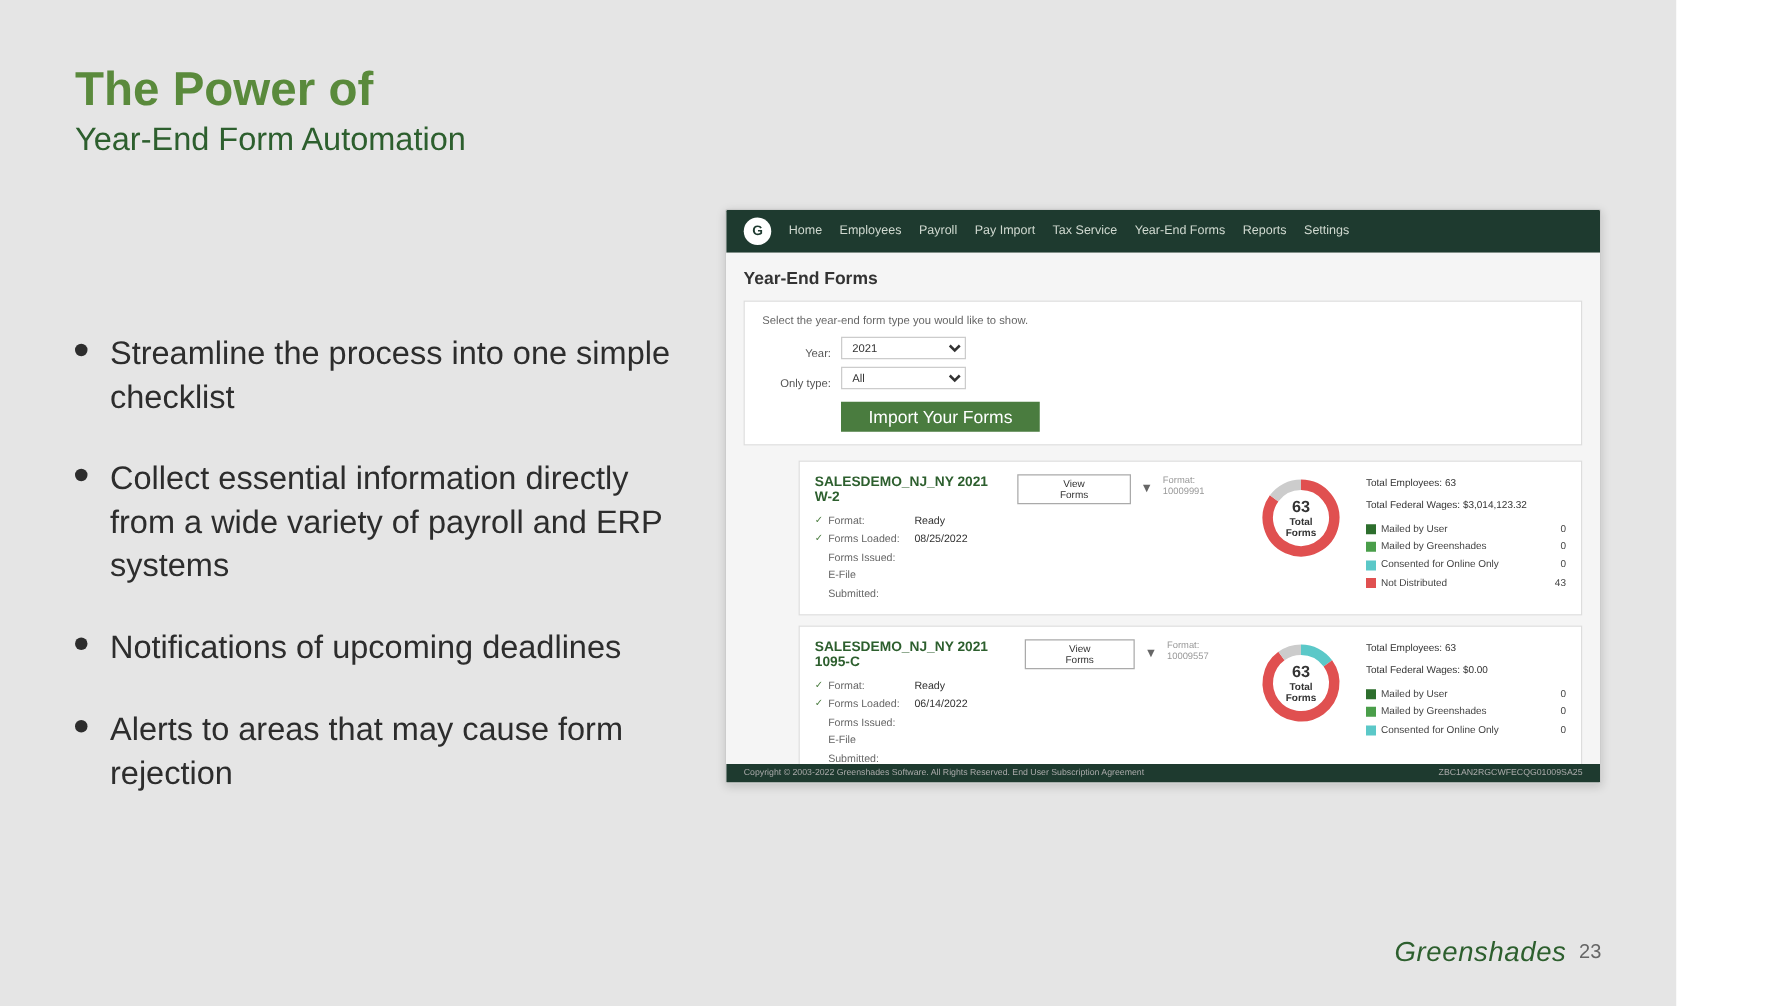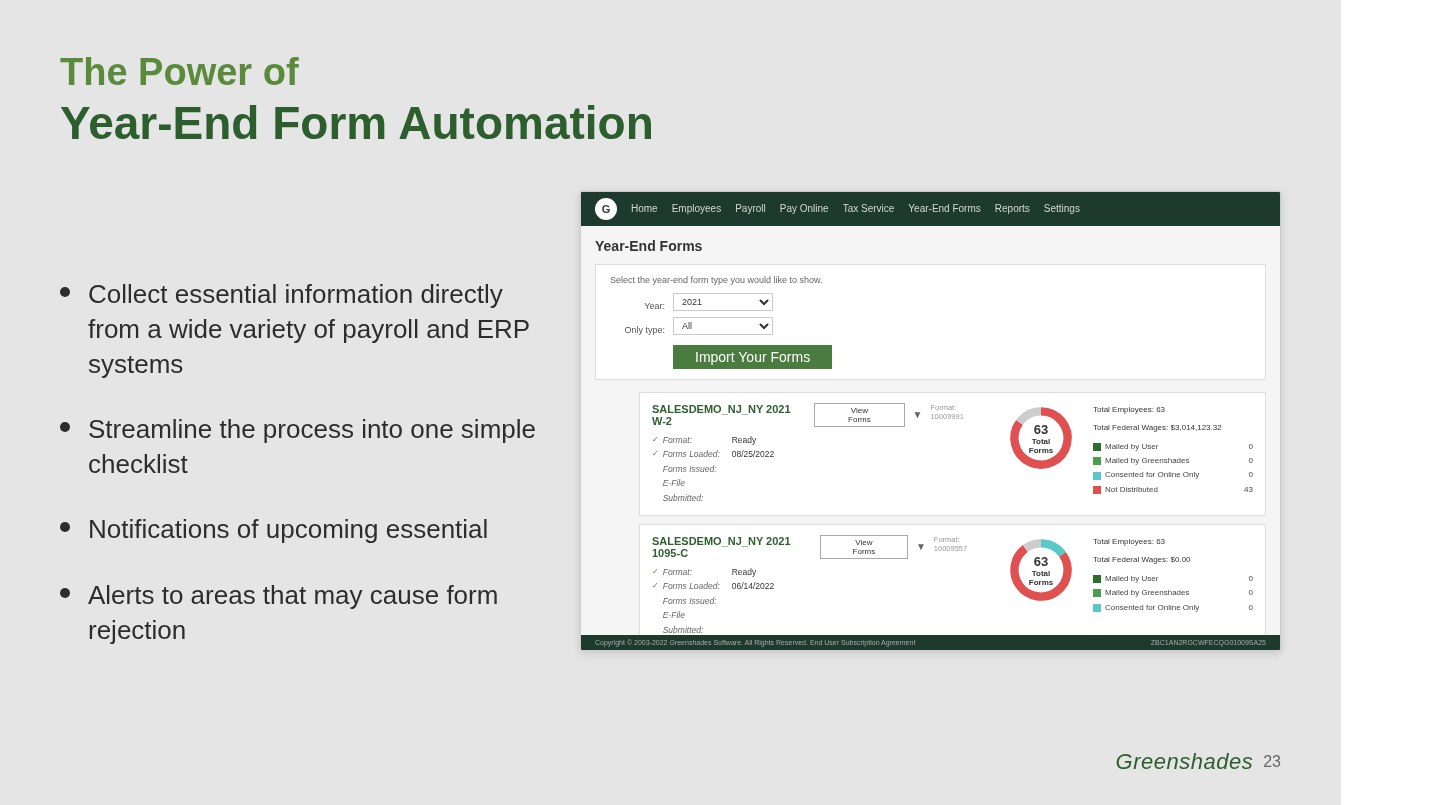--- a/index.html
+++ b/index.html
@@ -26,22 +26,22 @@
     .title-section {
       margin-bottom: 30px;
     }
     .title-line1 {
       font-size: 38px;
       font-weight: 700;
       color: #5a8a3c;
       line-height: 1.2;
     }
     .title-line2 {
-      font-size: 46px;
-      font-weight: 700;
+      font-size: 26px;
+      font-weight: 400;
       color: #2d5f2e;
       line-height: 1.2;
     }
 
     
     .main-content {
       display: flex;
       flex: 1;
       gap: 40px;
     }
@@ -243,21 +243,20 @@
     }
 
     .detail-check {
       color: #4a7c3f;
       font-size: 8px;
     }
 
     .detail-label {
       color: #666;
       min-width: 65px;
-      font-style: italic;
     }
 
     .detail-value {
       color: #333;
     }
 
     
     .card-chart-area {
       display: flex;
       flex-direction: column;
@@ -368,45 +367,45 @@
     <div class="title-line1">The Power of</div>
     <div class="title-line2">Year-End Form Automation</div>
   </div>
 
   <div class="main-content">
 
     <div class="bullet-list">
 
     <div class="bullet-item">
     <div class="bullet-dot"></div>
-    <div class="bullet-text">Collect essential information directly from a wide variety of payroll and ERP systems</div>
+    <div class="bullet-text">Streamline the process into one simple checklist</div>
   </div>
         <div class="bullet-item">
     <div class="bullet-dot"></div>
-    <div class="bullet-text">Streamline the process into one simple checklist</div>
+    <div class="bullet-text">Collect essential information directly from a wide variety of payroll and ERP systems</div>
   </div>
         <div class="bullet-item">
     <div class="bullet-dot"></div>
-    <div class="bullet-text">Notifications of upcoming essential</div>
+    <div class="bullet-text">Notifications of upcoming deadlines</div>
   </div>
         <div class="bullet-item">
     <div class="bullet-dot"></div>
     <div class="bullet-text">Alerts to areas that may cause form rejection</div>
   </div>
       </div>
 
     <div class="screenshot-area">
 
       <div class="nav-bar">
         <div class="nav-logo">G</div>
 
       <span class="nav-item">Home</span>
           <span class="nav-item">Employees</span>
           <span class="nav-item">Payroll</span>
-          <span class="nav-item">Pay Online</span>
+          <span class="nav-item">Pay Import</span>
           <span class="nav-item">Tax Service</span>
           <span class="nav-item">Year-End Forms</span>
           <span class="nav-item">Reports</span>
           <span class="nav-item">Settings</span>
         </div>
 
       <div class="app-body">
 
         <div class="app-page-title">Year-End Forms</div>
 

